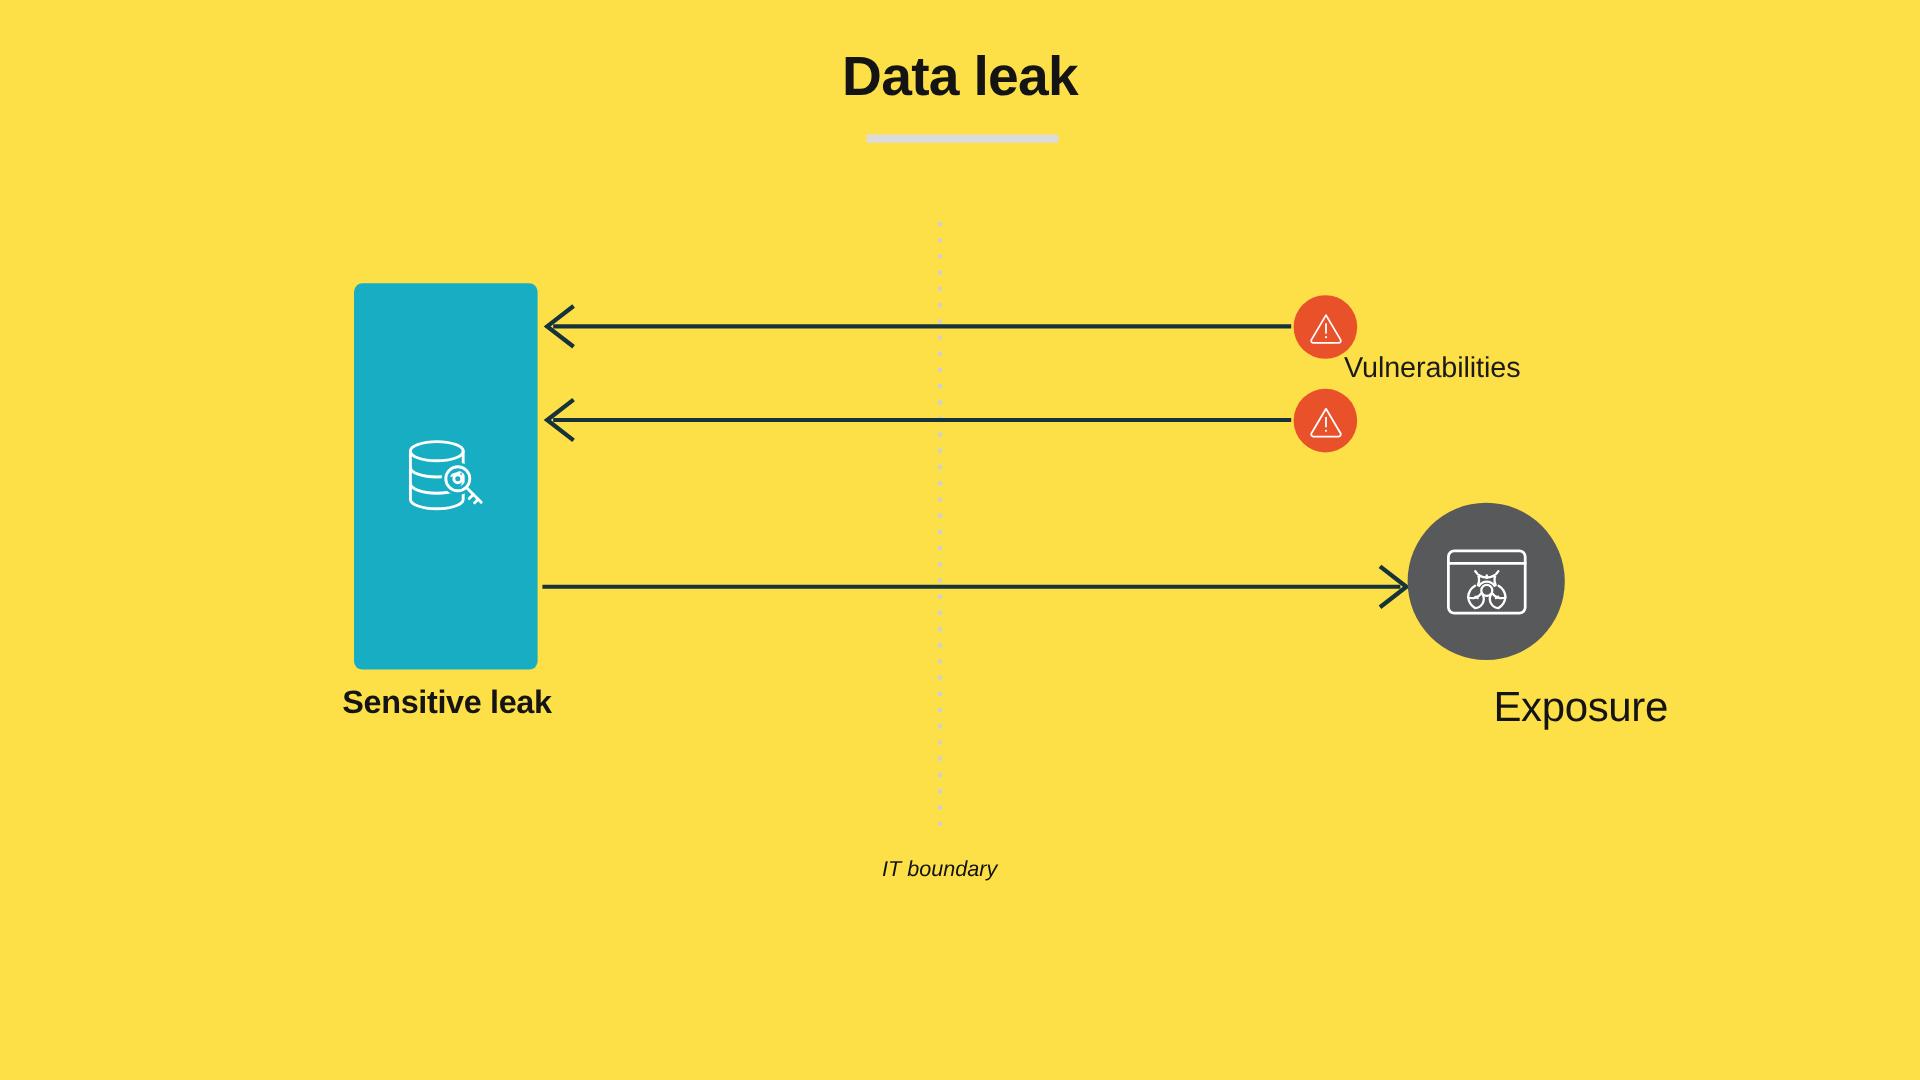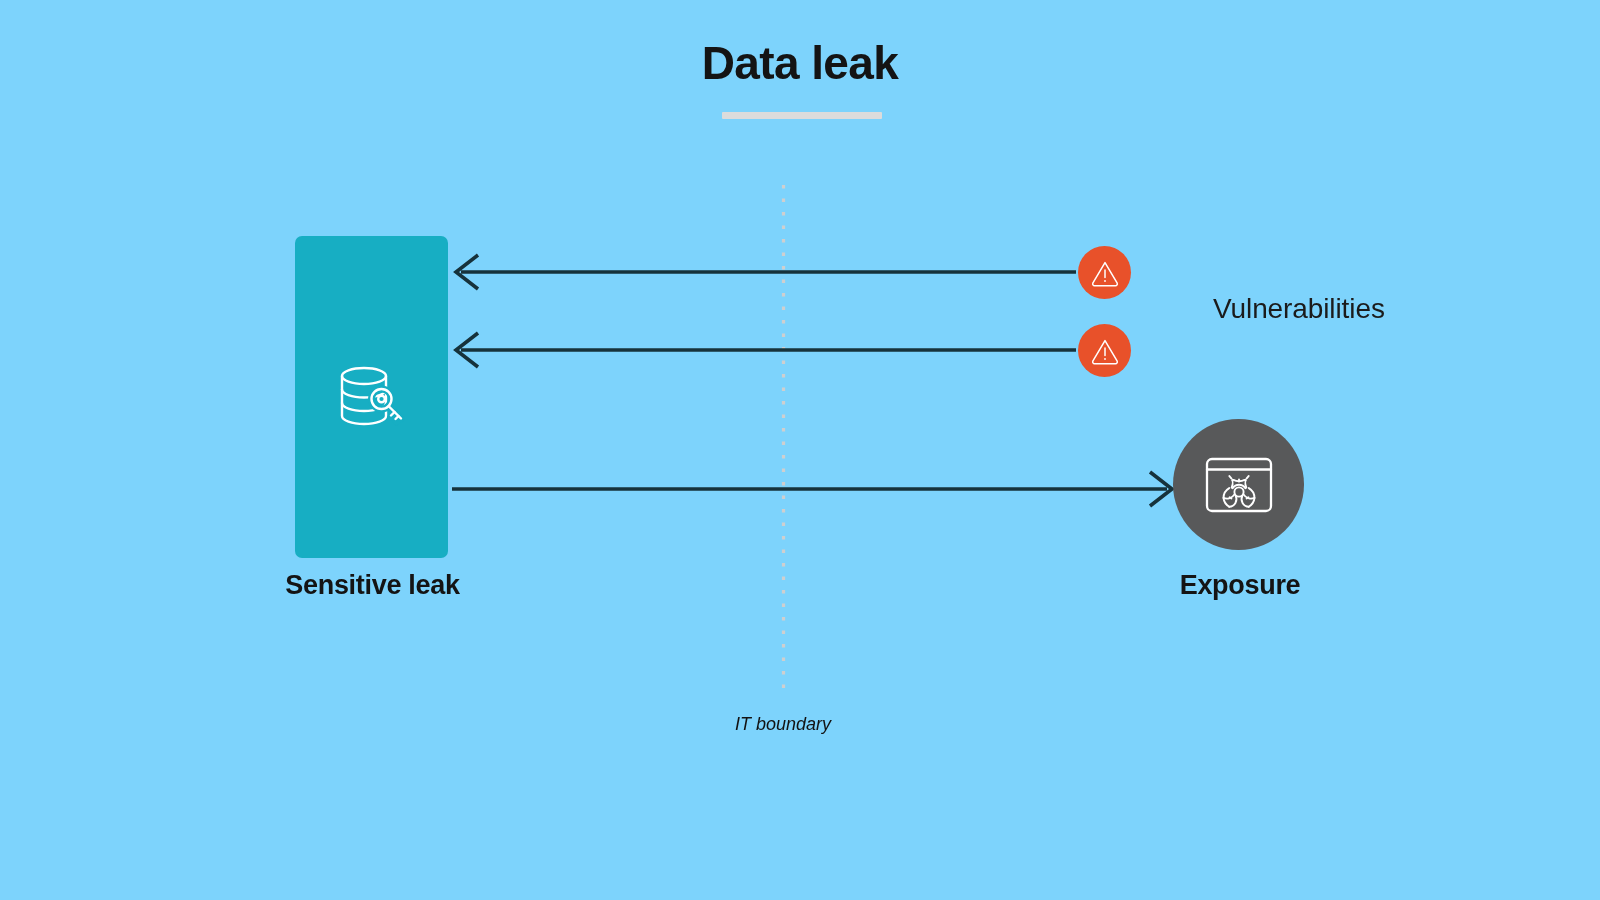--- a/index.html
+++ b/index.html
@@ -8,21 +8,21 @@
     background: #ffffff;
   }
   body {
     font-family: "Liberation Sans", sans-serif;
     -webkit-font-smoothing: antialiased;
   }
   #stage {
     position: relative;
     width: 1600px;
     height: 900px;
-    background: #7dd3fc;
+    background: #fde047;
     overflow: hidden;
   }
 
   
   #title {
     position: absolute;
     left: 0;
     top: 38px;
     width: 1600px;
     text-align: center;
@@ -94,23 +94,23 @@
   .warn-badge svg {
     position: absolute;
     left: 50%;
     top: 50%;
     transform: translate(-50%, -50%);
     width: 30px;
     height: 30px;
   }
   #vulnerabilities-label {
     position: absolute;
-    left: 1213px;
+    left: 1120px;
     top: 293px;
-    font-size: 28px;
+    font-size: 24px;
     font-weight: normal;
     color: #1b1b1b;
     letter-spacing: -0.1px;
     white-space: nowrap;
   }
 
   
   #exposure-circle {
     position: absolute;
     left: 1173px;
@@ -126,23 +126,23 @@
     top: 50%;
     transform: translate(-50%, -50%);
     width: 76px;
     height: 76px;
   }
   #exposure-label {
     position: absolute;
     left: 1090px;
     top: 570px;
     width: 300px;
-    text-align: center;
-    font-size: 27px;
-    font-weight: bold;
+    text-align: right;
+    font-size: 35px;
+    font-weight: normal;
     color: #141414;
     letter-spacing: -0.3px;
   }
 
   
   #boundary-label {
     position: absolute;
     left: 583px;
     top: 714px;
     width: 400px;

